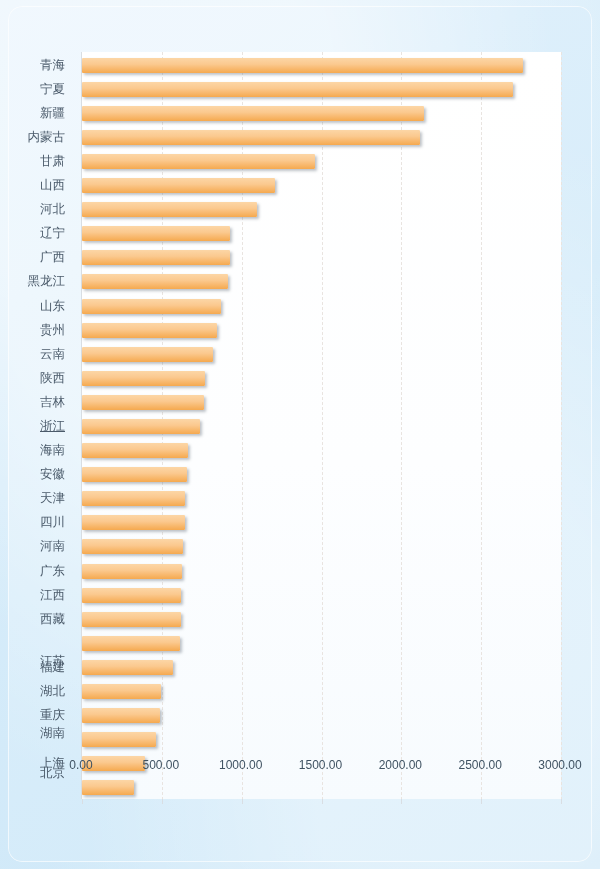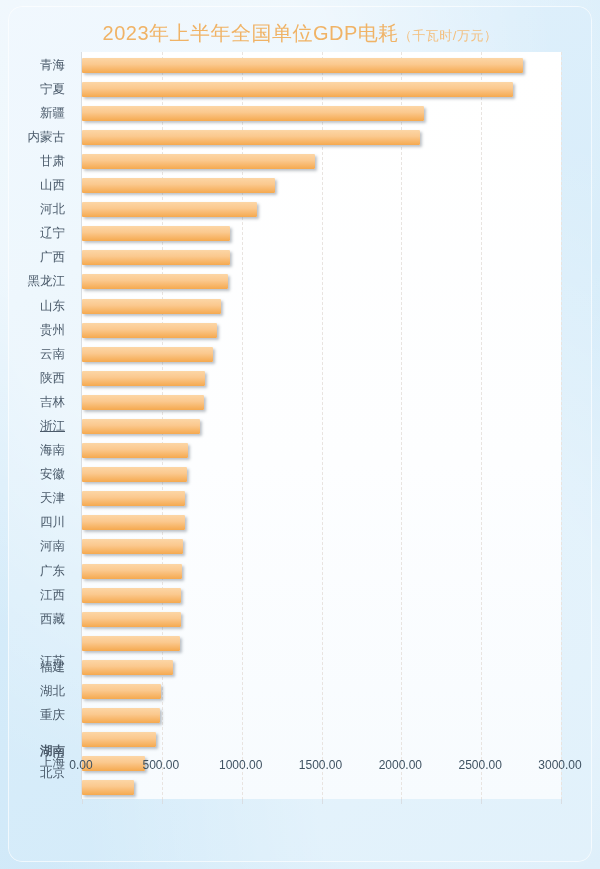--- a/index.html
+++ b/index.html
@@ -47,23 +47,20 @@
     position:absolute;top:752px;color:#3f5262;font-size:12px;
     transform:translateX(-50%);white-space:nowrap;
   }
   .tickmark{position:absolute;top:747px;width:1px;height:5px;background:#d9dee3;}
 </style>
 </head>
 <body>
 
 <div id="card">
 
-  <div id="title">
-    <span>2023年上半年全国单位GDP电耗</span><span class="unit">（千瓦时/万元）</span>
-  </div>
 
   <div id="plot">
       <div class="tickmark" style="left: 0px;"></div>
       <div class="grid" style="left: 79.8333px;"></div>
       <div class="tickmark" style="left: 79.8333px;"></div>
       <div class="grid" style="left: 159.667px;"></div>
       <div class="tickmark" style="left: 159.667px;"></div>
       <div class="grid" style="left: 239.5px;"></div>
       <div class="tickmark" style="left: 239.5px;"></div>
       <div class="grid" style="left: 319.333px;"></div>
@@ -133,16 +130,16 @@
     <div class="ylab" style="top: 485.29px; right: 527px;">天津</div>
     <div class="ylab" style="top: 509.387px; right: 527px;">四川</div>
     <div class="ylab" style="top: 533.484px; right: 527px;">河南</div>
     <div class="ylab" style="top: 557.581px; right: 527px;">广东</div>
     <div class="ylab" style="top: 581.677px; right: 527px;">江西</div>
     <div class="ylab" style="top: 605.774px; right: 527px;">西藏</div>
     <div class="ylab" style="top: 629.871px; right: 527px; margin-top: 18px;">江苏</div>
     <div class="ylab" style="top: 653.968px; right: 527px;">福建</div>
     <div class="ylab" style="top: 678.065px; right: 527px;">湖北</div>
     <div class="ylab" style="top: 702.161px; right: 527px;">重庆</div>
-    <div class="ylab" style="top: 738px; right: 527px; font-weight: bold;">湖南</div>
-    <div class="ylab" style="top: 750.355px; right: 527px; font-family: Liberation Mono, monospace;">上海</div>
+    <div class="ylab" style="top: 720px; right: 527px;">湖南</div>
+    <div class="ylab" style="top: 750.355px; right: 527px;">上海</div>
     <div class="ylab" style="top: 760px; right: 527px;">北京</div>
   </div>
 
 </body></html>

